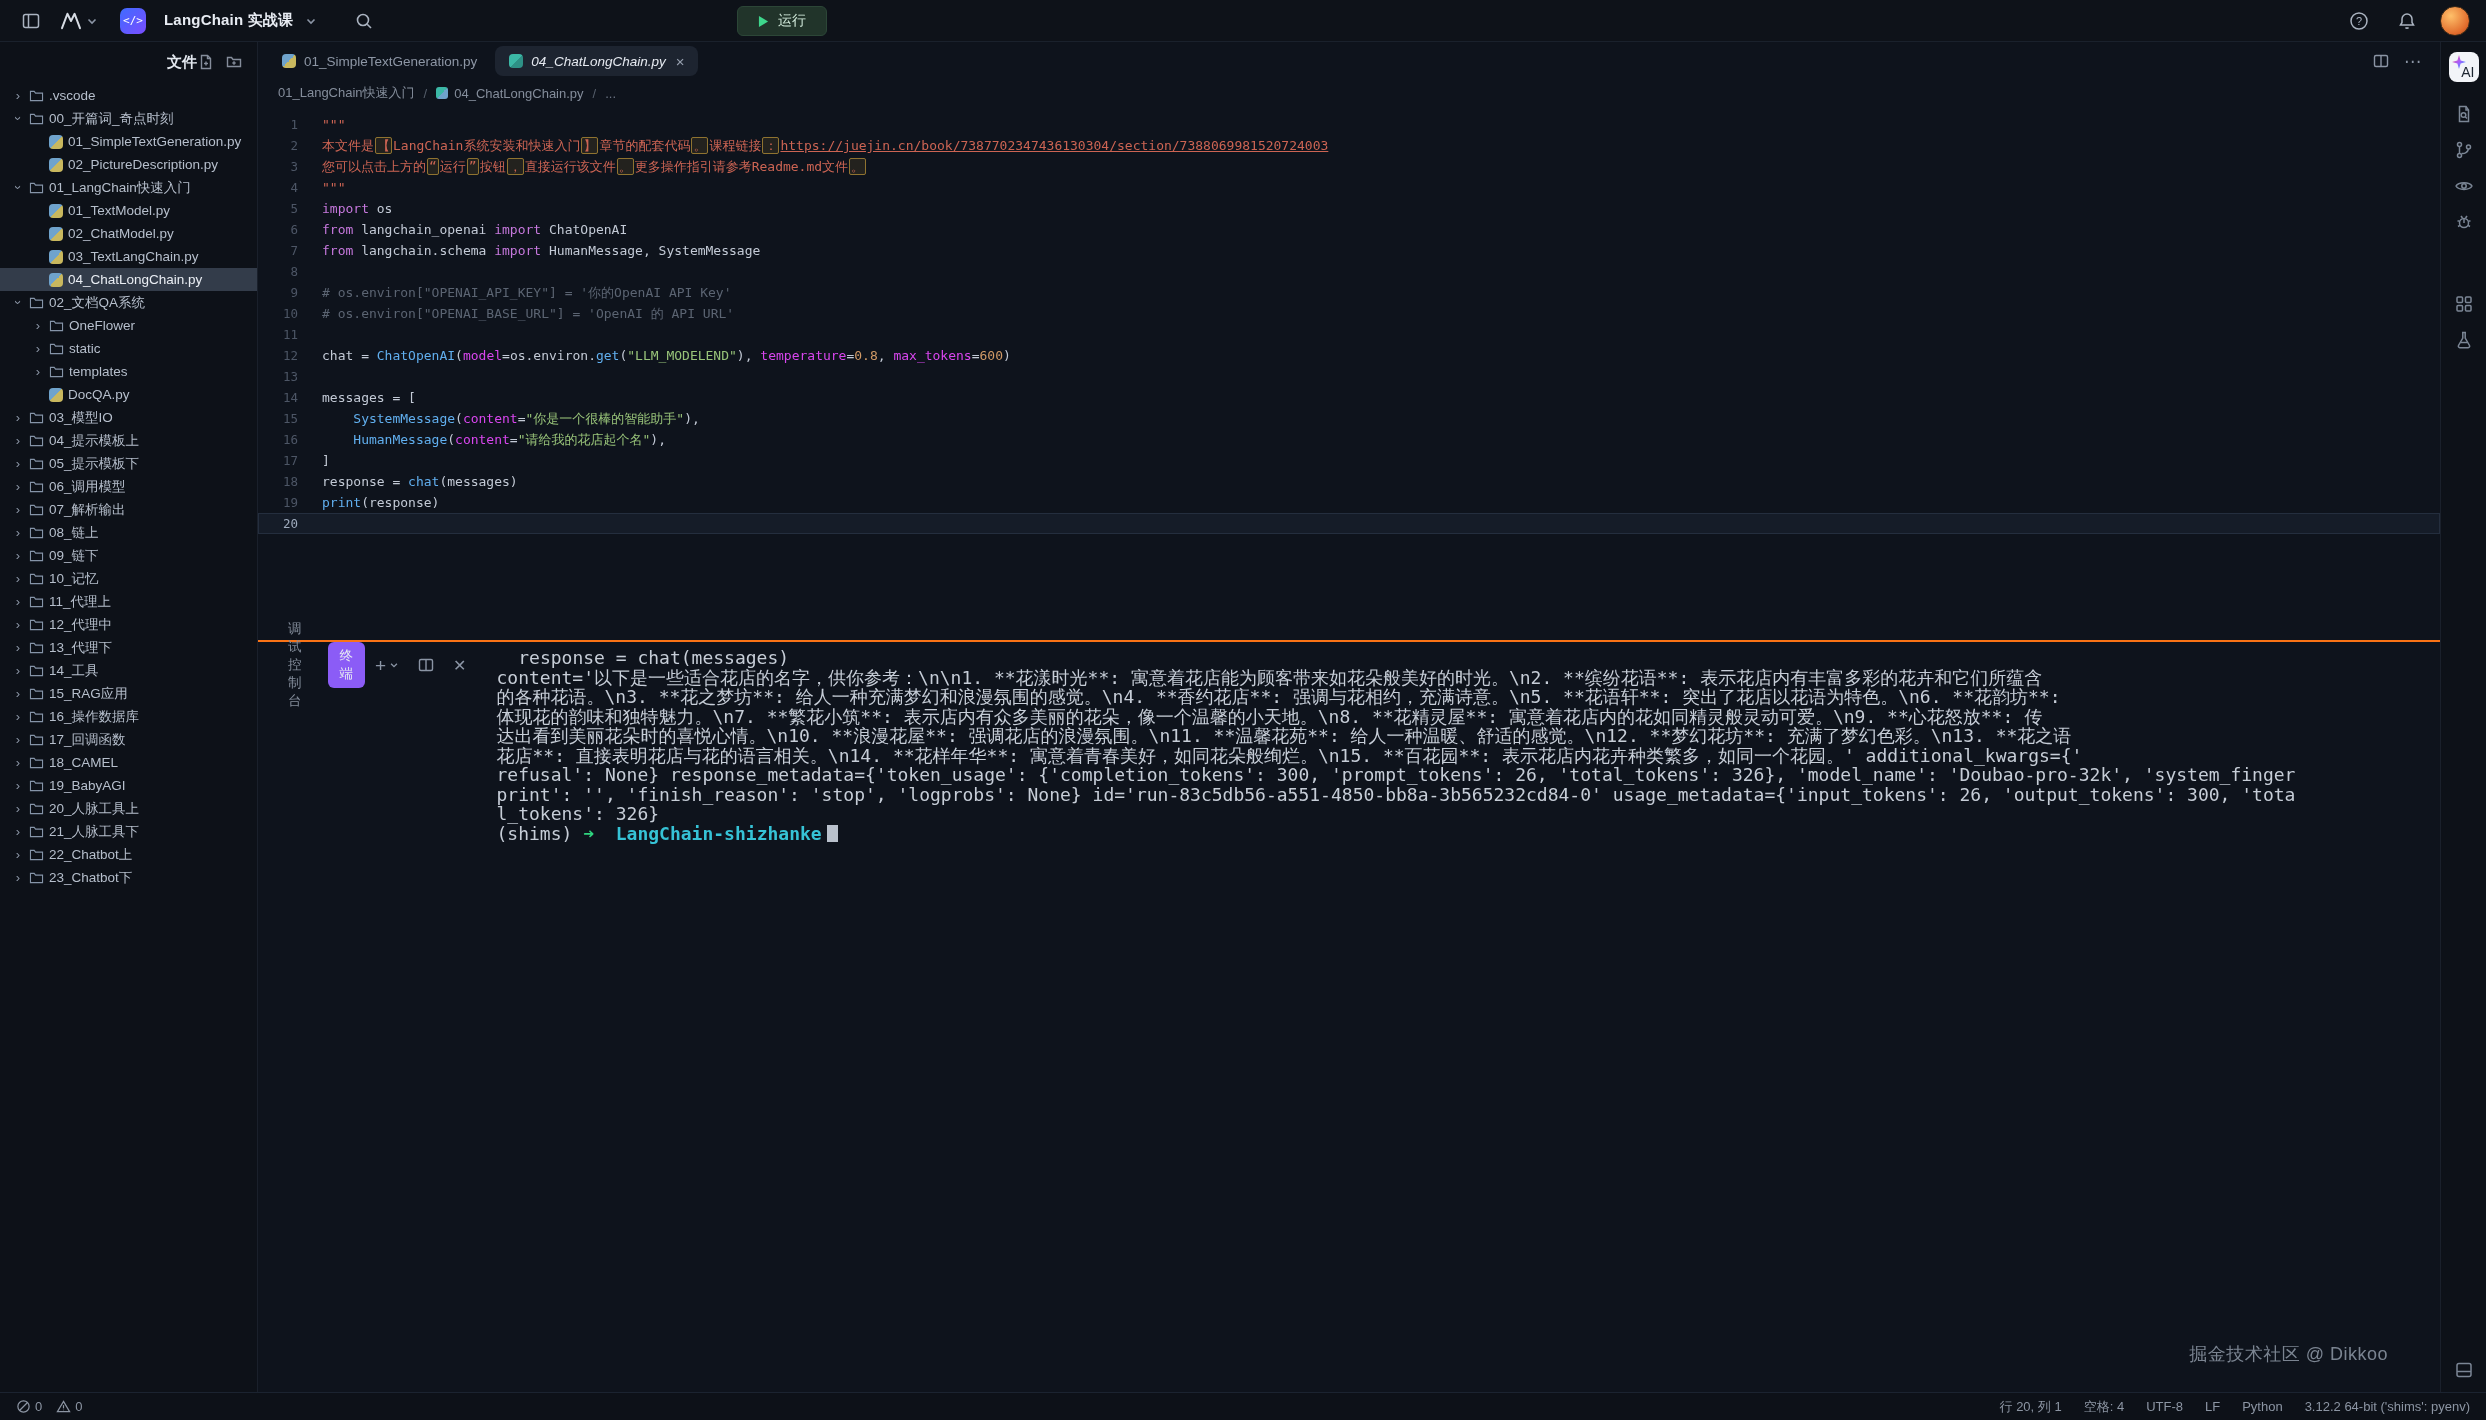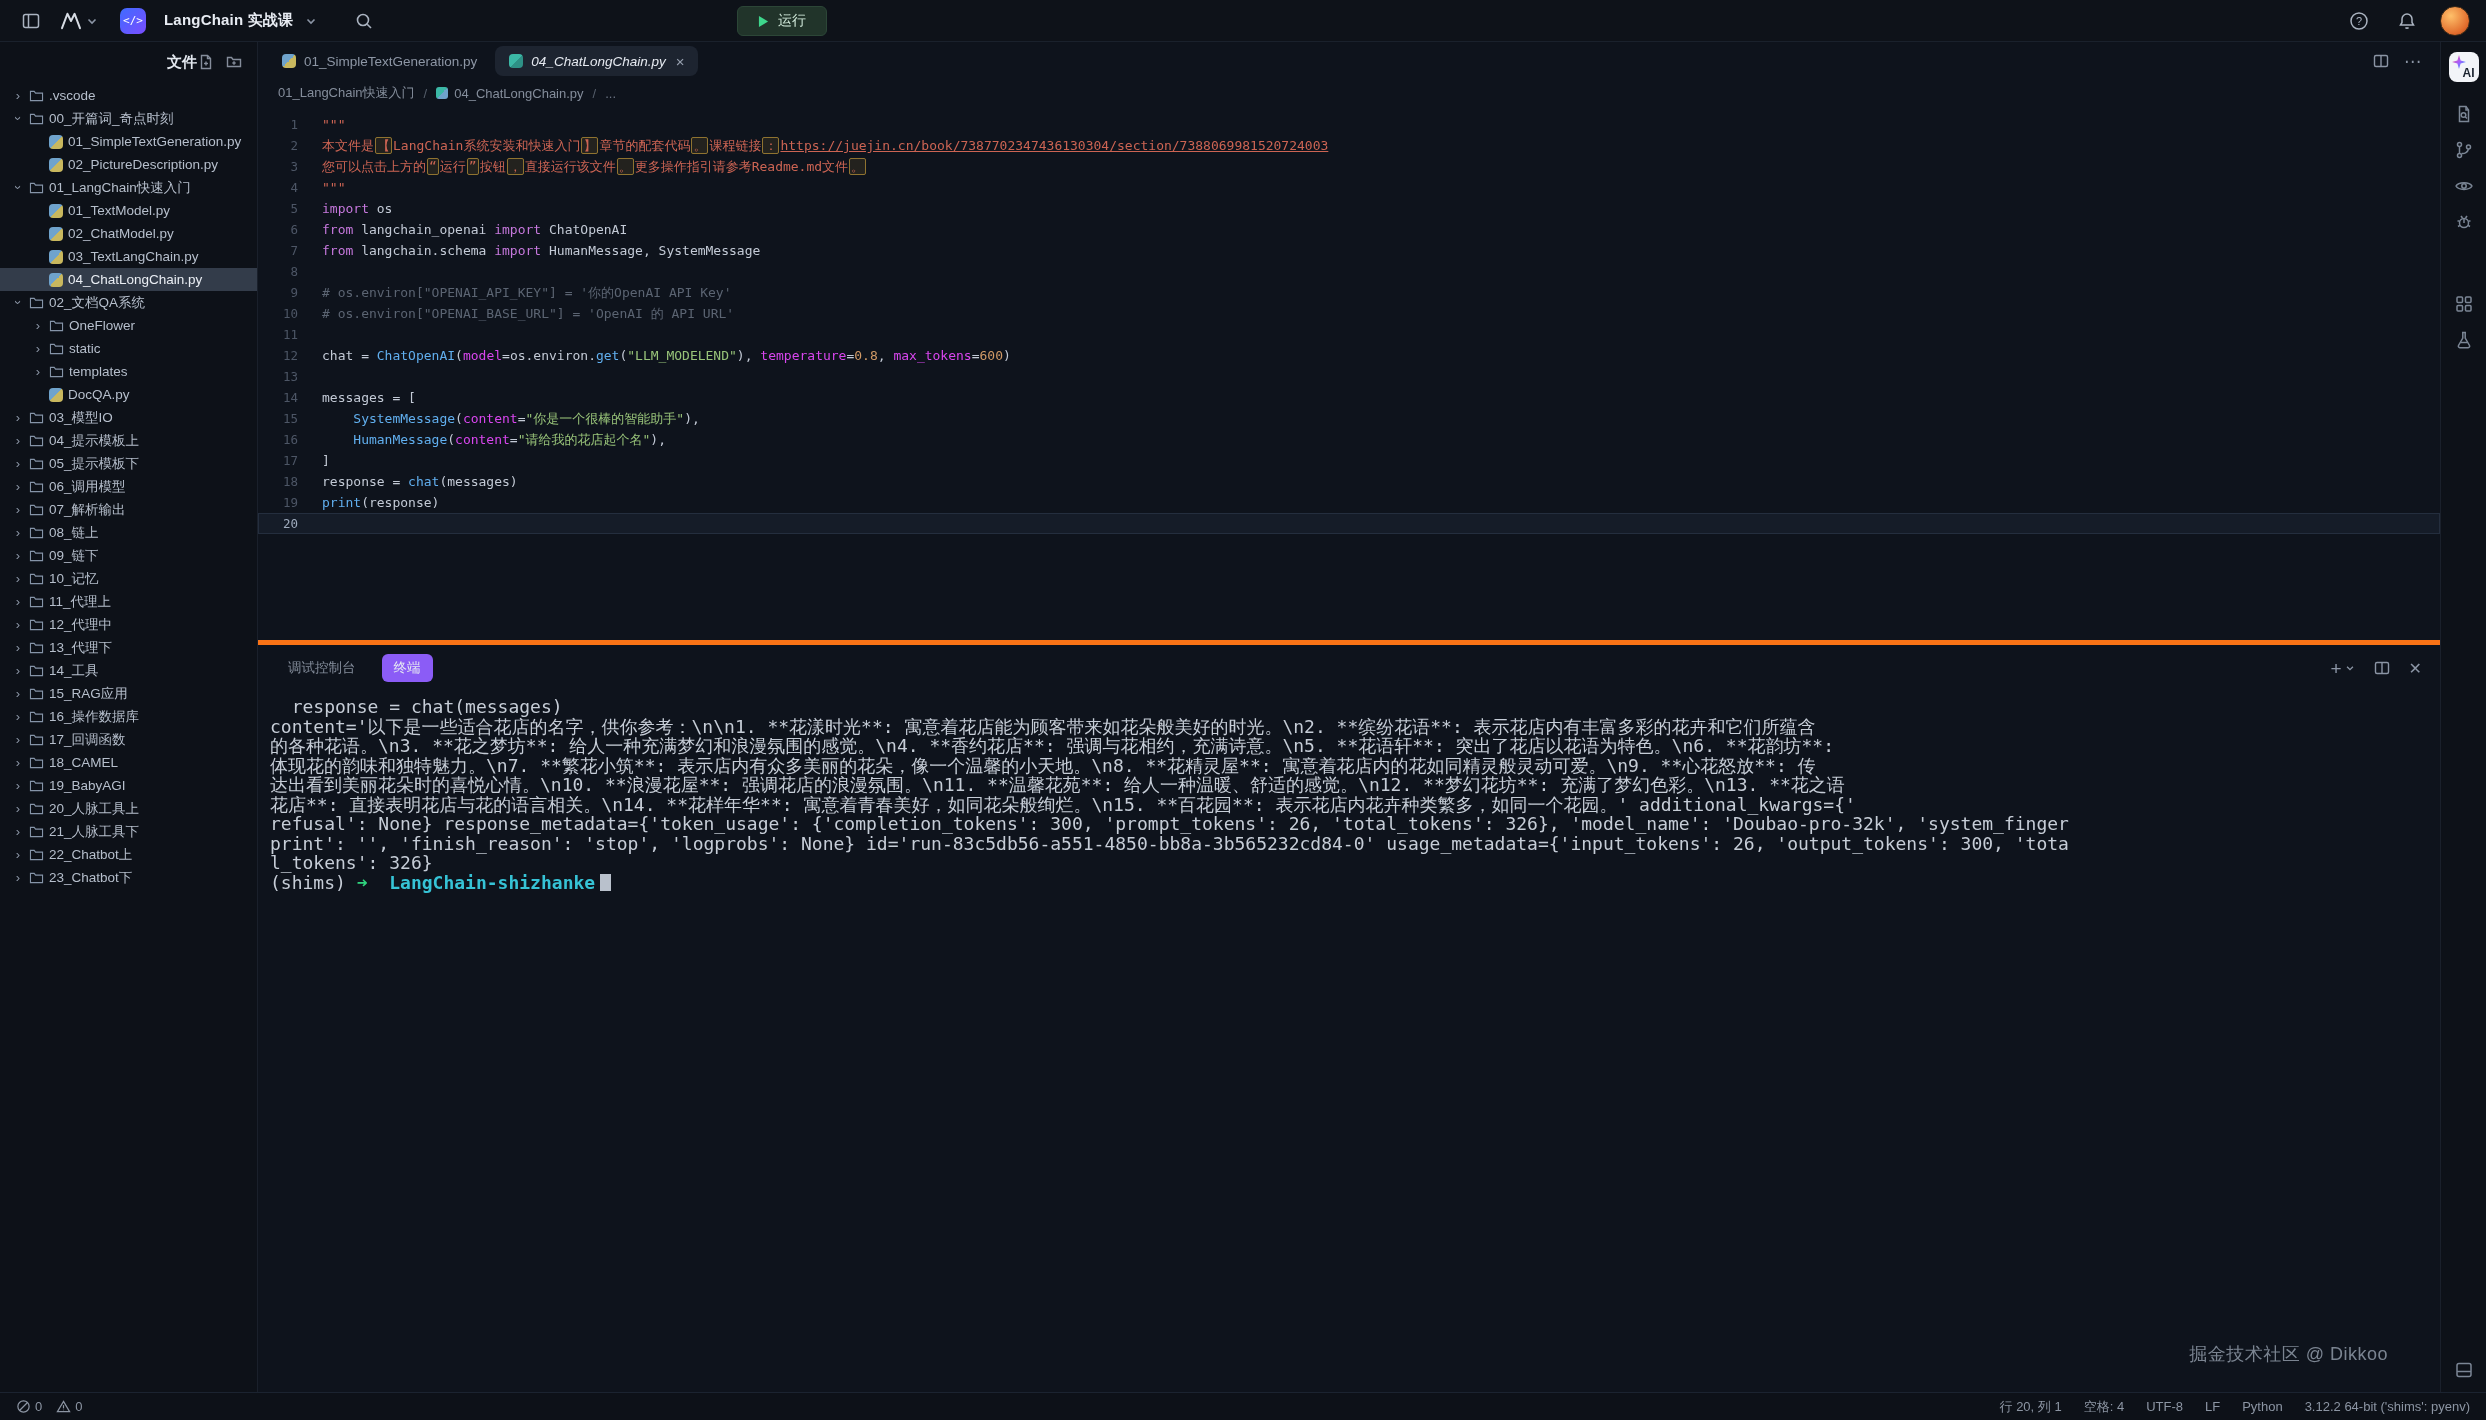--- a/index.html
+++ b/index.html
@@ -78,21 +78,21 @@
   .du{color:#cc6453;border:1px solid #8f7330;background:rgba(151,118,46,.16);border-radius:2px;padding:0 1px;margin:0 1px}
   .dl{color:#cc6453;text-decoration:underline}
   .k{color:#c678dd}
   .c{color:#5b6472}
   .s{color:#98c379}
   .n{color:#d19a66}
   .f{color:#61afef}
   .a{color:#d946ef}
 
   
-  .panel{flex:0 0 752px;height:752px;border-top:5px solid #f97316;display:flex;flex-direction:column;position:relative}
+  .panel{flex:0 0 752px;height:752px;border-top:2px solid #f97316;display:flex;position:relative}
   .panel-header{height:46px;flex:0 0 46px;display:flex;align-items:center;padding:0 18px;gap:10px}
   .ptabs{display:flex;align-items:center;gap:14px}
   .ptab{font-size:13.5px;color:#848d9b;padding:5px 12px;border-radius:6px;cursor:pointer}
   .ptab.active{background:#8b5cf6;color:#e6eaf1}
   .panel-actions{margin-left:auto;display:flex;align-items:center;gap:18px;color:#8b95a5}
   .pa{display:inline-flex;align-items:center;cursor:pointer}
   .pa-plus{font-size:19px;line-height:1}
   .pa-close{font-size:16px}
   .term{flex:1;min-height:0;overflow:hidden;padding:6px 12px 0;
     font-family:"DejaVu Sans Mono","Liberation Mono",monospace;font-size:18px;line-height:19.5px;color:#c6cdd7}
@@ -100,21 +100,21 @@
   .tg{color:#2fd57f}
   .tc{color:#36c3d6;font-weight:bold}
   .cursor{display:inline-block;width:11px;height:17px;background:#b9c1cc;margin-left:5px;vertical-align:-2px}
   .watermark{position:absolute;right:52px;bottom:26px;font-size:18px;color:#8e98a6;opacity:.85;letter-spacing:.5px}
 
   
   .righttool{width:46px;flex:0 0 46px;background:#0d1118;border-left:1px solid #1a202b;
     display:flex;flex-direction:column;align-items:center;padding:10px 0 12px;gap:16px}
   .ai-badge{width:30px;height:30px;border-radius:8px;background:#f2f4f8;position:relative;cursor:pointer;margin-bottom:6px}
   .ai-badge svg{position:absolute;top:3px;left:3px}
-  .ai-badge .ai-text{position:absolute;right:4px;bottom:2px;font-size:12px;font-weight:700;color:#1c2430}
+  .ai-badge .ai-text{position:absolute;right:4px;bottom:2px;font-size:14px;font-weight:400;color:#1c2430}
   .rt-ic{display:inline-flex;cursor:pointer;opacity:.9}
   .rt-gap{margin-top:46px}
   .rt-bottom{margin-top:auto}
 
   
   .statusbar{height:28px;flex:0 0 28px;background:#0d1118;border-top:1px solid #1b2330;
     display:flex;align-items:center;justify-content:space-between;padding:0 16px;font-size:13px;color:#8c95a3}
   .st-left{display:flex;align-items:center;gap:14px}
   .st-group{display:flex;align-items:center;gap:4px;cursor:pointer}
   .st-right{display:flex;align-items:center;gap:22px}

